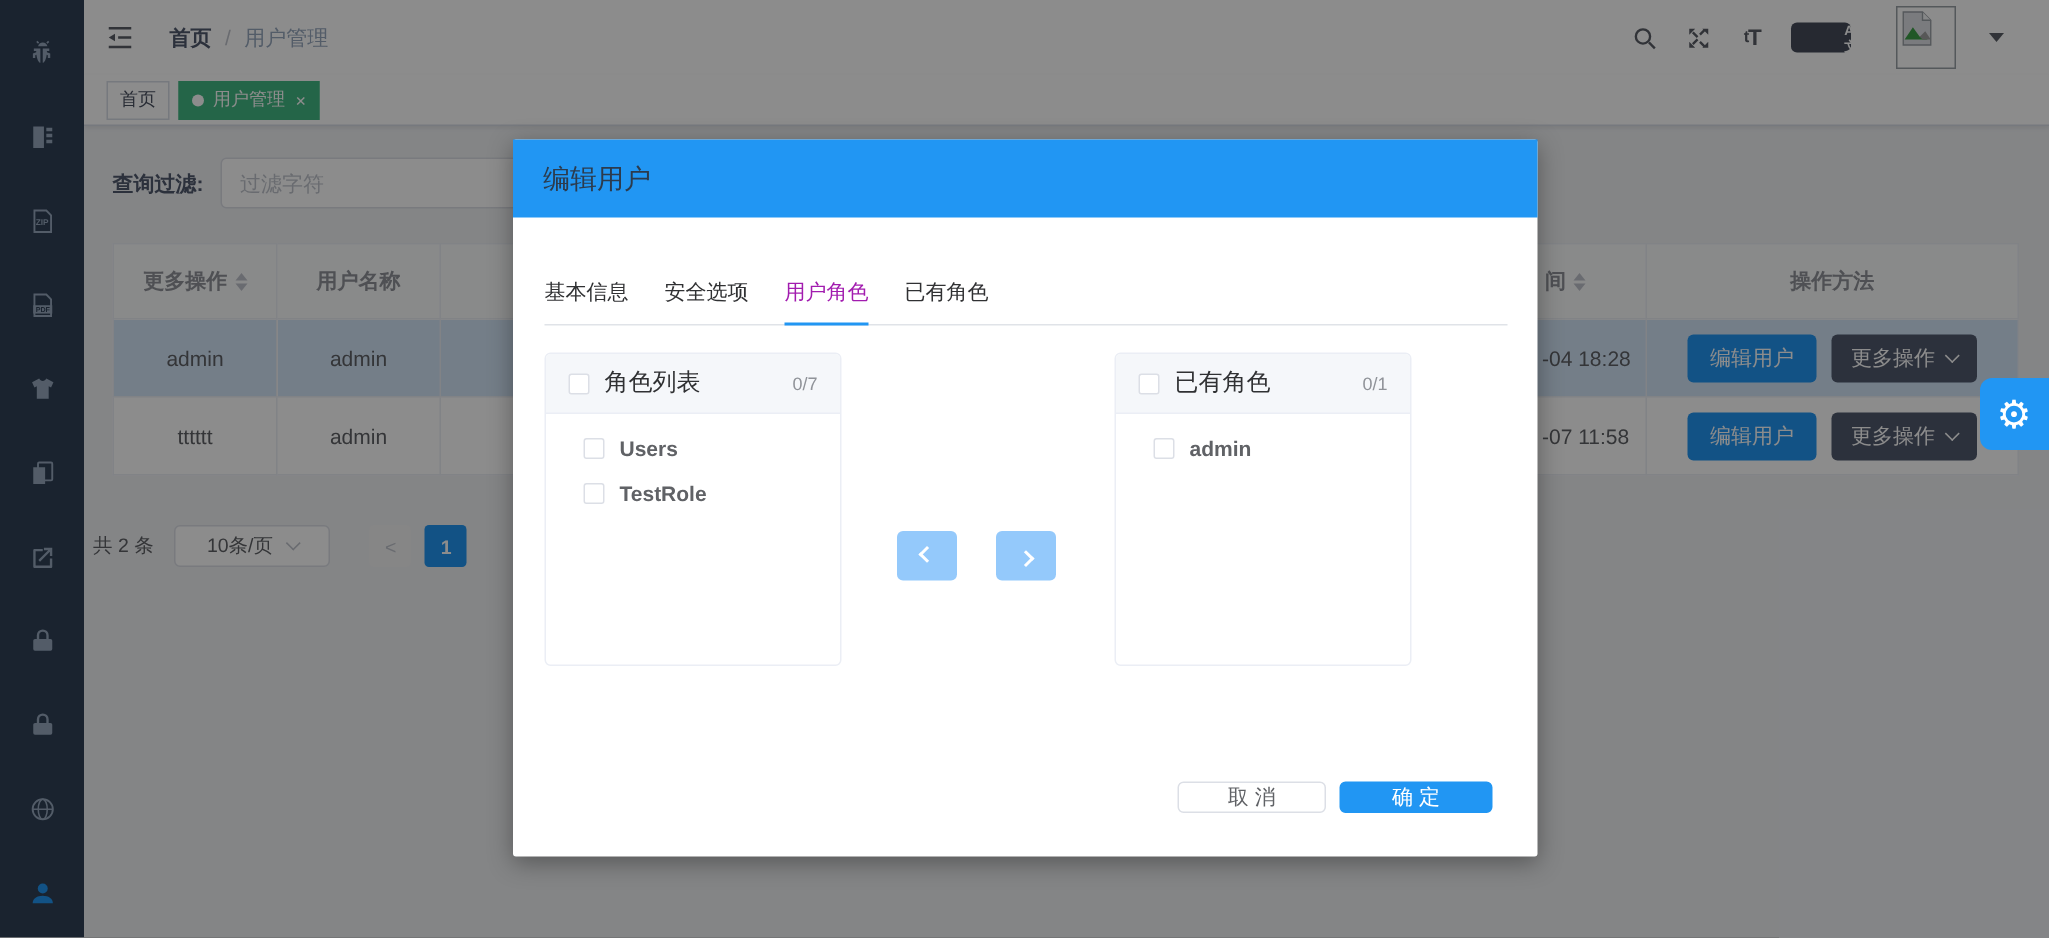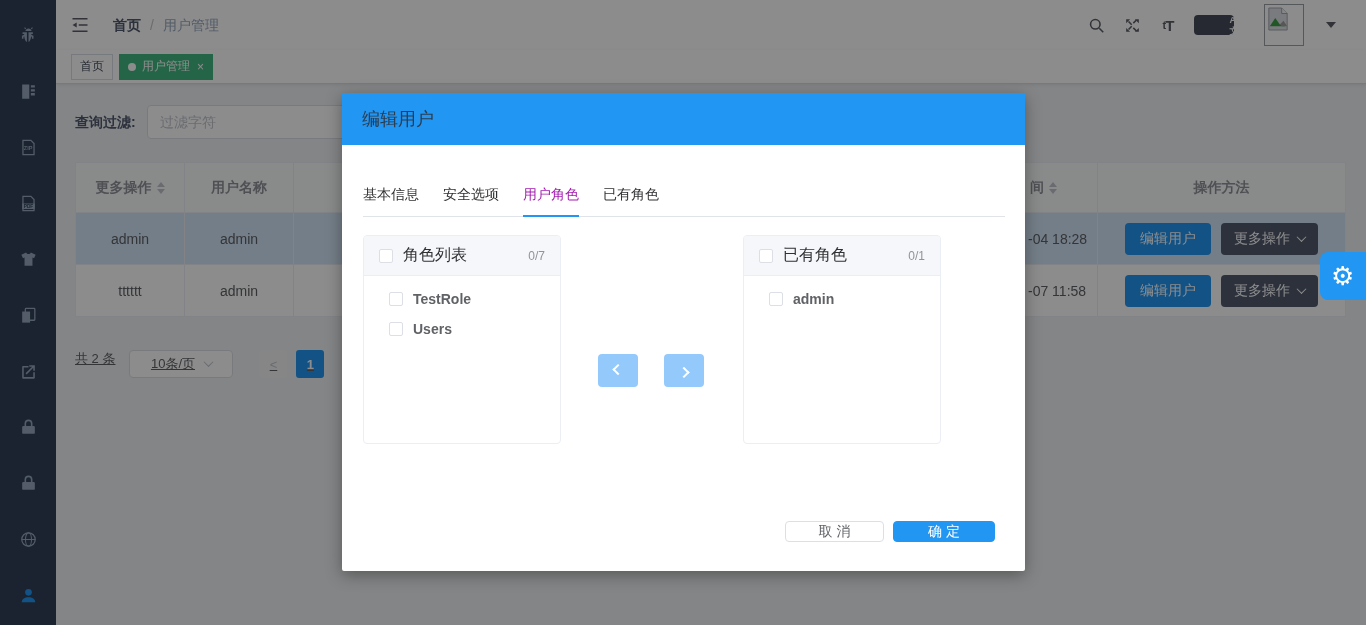--- a/index.html
+++ b/index.html
@@ -51,21 +51,21 @@
   .sort { display:inline-flex; flex-direction:column; gap:2px; margin-left:5px; vertical-align:middle; }
   .sort i { width:0; height:0; border-left:4px solid transparent; border-right:4px solid transparent; }
   .sort .up { border-bottom:5px solid #c0c4cc; }
   .sort .dn { border-top:5px solid #c0c4cc; }
   .row-actions { display:flex; align-items:center; justify-content:center; gap:10px; }
   .btn { border:none; border-radius:4px; height:32px; font-size:14px; cursor:pointer; font-family:inherit; }
   .btn-edit { background:#2196f3; color:#fff; padding:0 15px; }
   .btn-more { background:#515a6e; color:#fff; padding:0 13px; display:inline-flex; align-items:center; }
   .chev { display:inline-block; width:7px; height:7px; border-right:1.5px solid currentColor; border-bottom:1.5px solid currentColor; transform:rotate(45deg) translate(-1px,-1px); margin-left:8px; }
   
-  .pager { position:absolute; left:75px; top:350px; height:28px; display:flex; align-items:flex-start; font-size:13px; color:#606266;text-decoration:underline; }
+  .pager { position:absolute; left:62px; top:350px; height:28px; display:flex; align-items:center; font-size:13px; color:#606266; }
   .pager-total { margin-right:14px; }
   .pager-size { width:104px; height:28px; border:1px solid #dcdfe6; border-radius:4px; background:#fff; display:flex; align-items:center; justify-content:center; gap:10px; cursor:pointer; }
   .pager-size .chev { color:#c0c4cc; margin:0 0 2px 0; }
   .pg-btn { width:28px; height:28px; border-radius:3px; display:flex; align-items:center; justify-content:center; font-size:13px; cursor:pointer; }
   .pg-prev { background:#f4f4f5; color:#c0c4cc; margin-left:26px; }
   .pg-cur { background:#2196f3; color:#fff; font-weight:bold; margin-left:9px; }
   
   .overlay { position:absolute; inset:0; background:rgba(0,0,0,0.45); z-index:10; }
   .dialog { position:absolute; left:342px; top:93px; width:683px; height:478px; background:#fff; z-index:20; border-radius:2px; box-shadow:0 4px 16px rgba(0,0,0,.35); }
   .dlg-header { height:52px; background:#2196f3; display:flex; align-items:center; padding:0 20px; }
@@ -311,25 +311,25 @@
 
     <div class="panel src">
       <div class="panel-head">
         <span class="cb"></span>
         <span class="panel-title">角色列表</span>
         <span class="panel-count">0/7</span>
       </div>
       <div class="panel-items">
         <div class="p-item">
             <span class="cb"></span>
-            <span>TestRole</span>
+            <span>Users</span>
           </div>
         <div class="p-item">
             <span class="cb"></span>
-            <span>Users</span>
+            <span>TestRole</span>
           </div>
       </div>
     </div>
 
     <button class="t-btn left">
         <i class="t-arrow l"></i>
       </button>
     <button class="t-btn right">
         <i class="t-arrow r"></i>
       </button>

